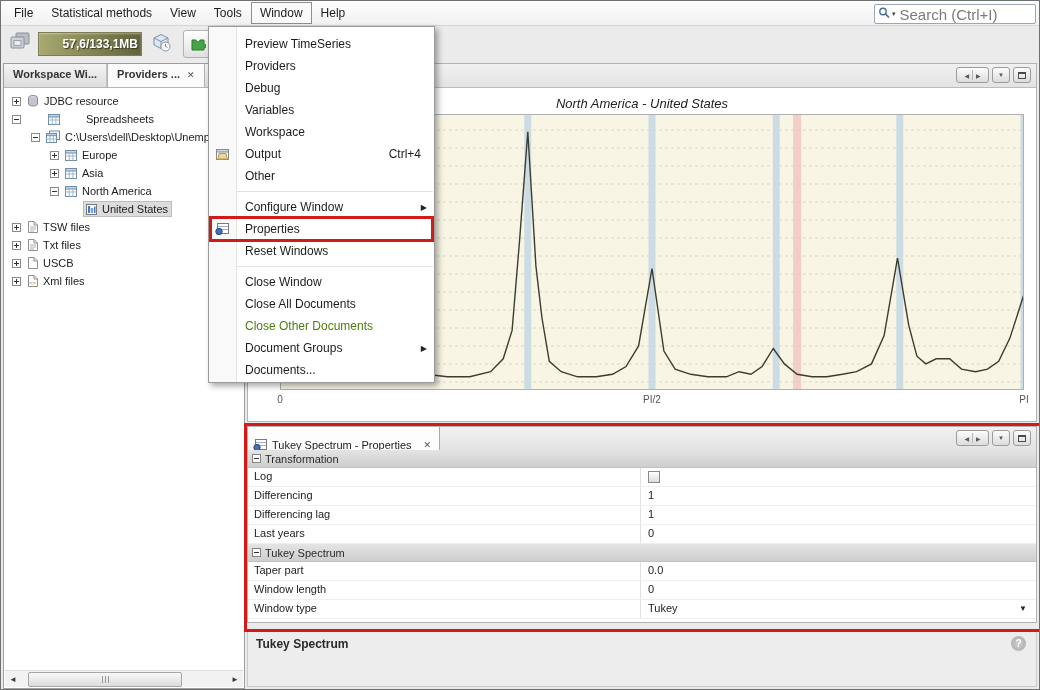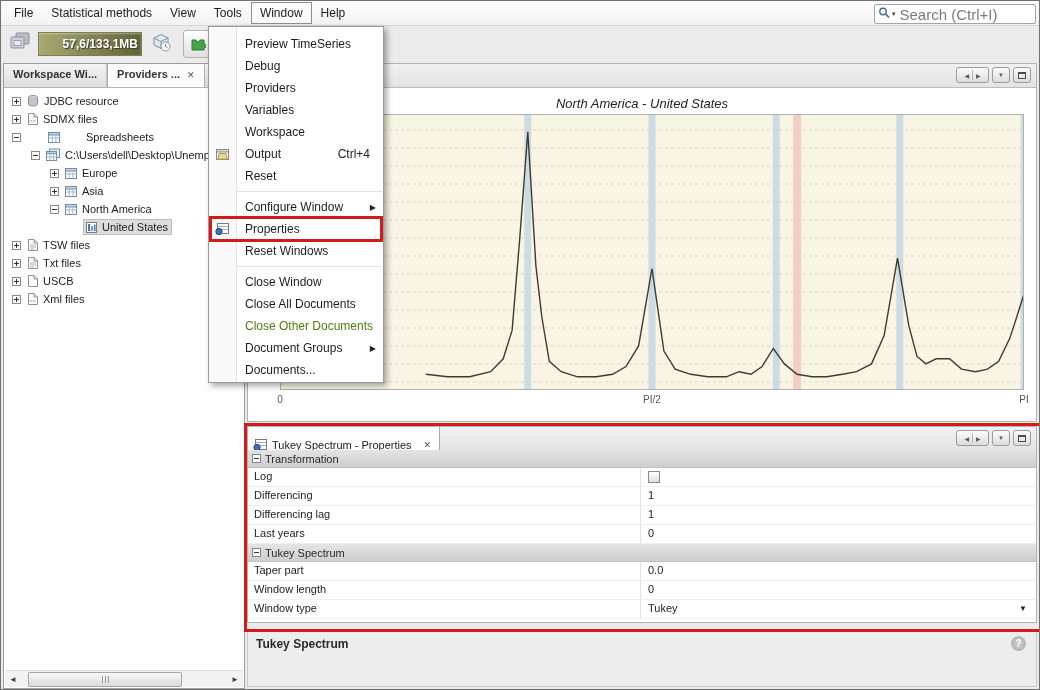--- a/index.html
+++ b/index.html
@@ -93,21 +93,21 @@
   .dd-arrow{position:absolute;right:9px;top:4px;font-size:8px;color:#222;}
   .red-frame{position:absolute;border:3px solid #d21a18;pointer-events:none;z-index:40;}
   
   .help-bar{position:absolute;left:246px;top:628px;width:790px;height:58px;background:#ededed;
             border:1px solid #c9c9c9;box-sizing:border-box;}
   .help-title{position:absolute;left:8px;top:7px;font-size:12px;font-weight:bold;color:#2a2a2a;}
   .help-icon{position:absolute;right:10px;top:6px;width:15px;height:15px;border-radius:50%;
              background:radial-gradient(#cfcfcf,#a8a8a8);color:#fff;font-size:10px;font-weight:bold;
              display:flex;align-items:center;justify-content:center;}
   
-  .popup{position:absolute;left:207px;top:25px;width:176px;height:357px;background:#fff;
+  .popup{position:absolute;left:207px;top:25px;width:227px;height:357px;background:#fff;
          border:1px solid #9b9b9b;box-shadow:3px 3px 6px rgba(0,0,0,.35);z-index:50;
          padding-top:6px;box-sizing:border-box;}
   .menu-gutter{position:absolute;left:0;top:0;bottom:0;width:27px;background:#f9f9f9;
                border-right:1px solid #e4e4e4;}
   .menu-item{position:relative;height:22px;line-height:22px;font-size:12px;padding-left:36px;
              white-space:nowrap;}
   .menu-item.disabled{color:#4d7c0f;}
   .menu-item.highlighted::after{content:"";position:absolute;left:0px;right:0px;top:-2px;bottom:-2px;
              border:3px solid #d21a18;pointer-events:none;}
   .mi-icon{position:absolute;left:6px;top:4px;display:inline-flex;}
@@ -170,31 +170,20 @@
     <div class="tree" id="tree">
         <div class="tree-row" style="padding-left: 8px;">
           <span class="tgl plus"></span>
           <span class="tree-icon" style="display: inline-flex;">
             <svg width="14" height="14">
               <ellipse cx="7" cy="3.5" rx="4.5" ry="2" fill="#d9d9df" stroke="#8d8d96"></ellipse>
               <path d="M2.5 3.5 V10 c0 1.1 2 2 4.5 2 s4.5 -.9 4.5 -2 V3.5" fill="#c4c4ce" stroke="#8d8d96"></path>
             </svg>
           </span>
           <span>JDBC resource</span>
-        </div>
-        <div class="tree-row" style="padding-left: 8px;">
-          <span class="tgl plus"></span>
-          <span class="tree-icon" style="display: inline-flex;">
-            <svg width="13" height="14">
-              <path d="M2.5 1.5 H8 L11.5 5 V12.5 H2.5 Z" fill="#fff" stroke="#8f8f8f"></path>
-              <path d="M8 1.5 V5 H11.5" fill="none" stroke="#8f8f8f"></path>
-              <text x="3" y="11" font-size="6" fill="#c77c2a" font-family="DejaVu Sans Mono, monospace">&lt;&gt;</text>
-            </svg>
-          </span>
-          <span>SDMX files</span>
         </div>
         <div class="tree-row" style="padding-left: 8px; gap: 21px;">
           <span class="tgl minus"></span>
           <span class="tree-icon" style="display: inline-flex;">
             <svg width="14" height="13">
               <rect x="1.5" y="1.5" width="11" height="10" fill="#fff" stroke="#6f8ca8"></rect>
               <rect x="1.5" y="1.5" width="11" height="2.5" fill="#b9d0e8" stroke="#6f8ca8"></rect>
               <line x1="5.2" y1="4" x2="5.2" y2="11.5" stroke="#9fb8ce"></line>
               <line x1="8.9" y1="4" x2="8.9" y2="11.5" stroke="#9fb8ce"></line>
               <line x1="1.5" y1="7" x2="12.5" y2="7" stroke="#9fb8ce"></line>
@@ -450,32 +439,32 @@
   <div class="red-frame" style="left:243px;top:422px;width:796px;height:203px;"></div>
 
   <div class="help-bar">
     <span class="help-title">Tukey Spectrum</span>
     <span class="help-icon">?</span>
   </div>
 
   <div class="popup" id="popup">
     <div class="menu-gutter"></div>
   <div class="menu-item"><span>Preview TimeSeries</span></div>
+      <div class="menu-item"><span>Providers</span></div>
       <div class="menu-item"><span>Debug</span></div>
-      <div class="menu-item"><span>Providers</span></div>
       <div class="menu-item"><span>Variables</span></div>
       <div class="menu-item"><span>Workspace</span></div>
       <div class="menu-item"><span class="mi-icon" style="display: inline-flex;">
           <svg width="15" height="14">
             <rect x="1.5" y="2.5" width="12" height="10" fill="#fdfdfd" stroke="#8a8a8a"></rect>
             <rect x="1.5" y="2.5" width="12" height="2.5" fill="#cfd8e2" stroke="#8a8a8a"></rect>
             <path d="M4 6.5 L11 6.5 L12.3 12 L3 12 Z" fill="#ead79b" stroke="#b89b4a"></path>
           </svg>
         </span><span>Output</span><span class="mi-shortcut">Ctrl+4</span></div>
-      <div class="menu-item"><span>Reset</span></div>
+      <div class="menu-item"><span>Other</span></div>
       <div class="menu-sep"></div>
       <div class="menu-item"><span>Configure Window</span><span class="mi-sub">▶</span></div>
       <div class="menu-item highlighted"><span class="mi-icon" style="display: inline-flex;">
           <svg width="14" height="13">
             <rect x="2.5" y="1.5" width="11" height="10" fill="#fff" stroke="#7a7a7a"></rect>
             <line x1="3" y1="4.5" x2="13" y2="4.5" stroke="#9bb0c8"></line>
             <line x1="3" y1="7.5" x2="13" y2="7.5" stroke="#9bb0c8"></line>
             <circle cx="4" cy="9.5" r="3.2" fill="#3f6fb4" stroke="#2a4d80"></circle>
           </svg>
         </span><span>Properties</span></div>

